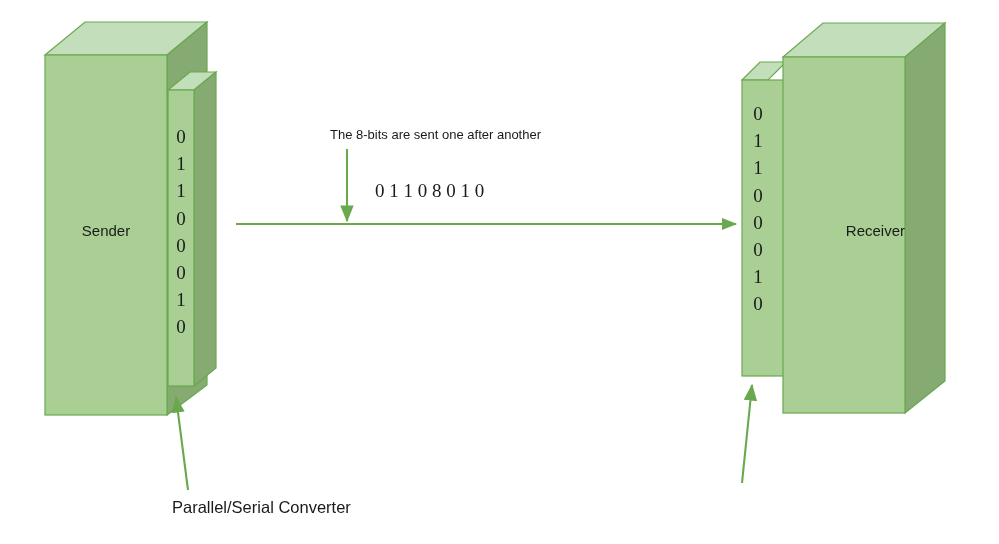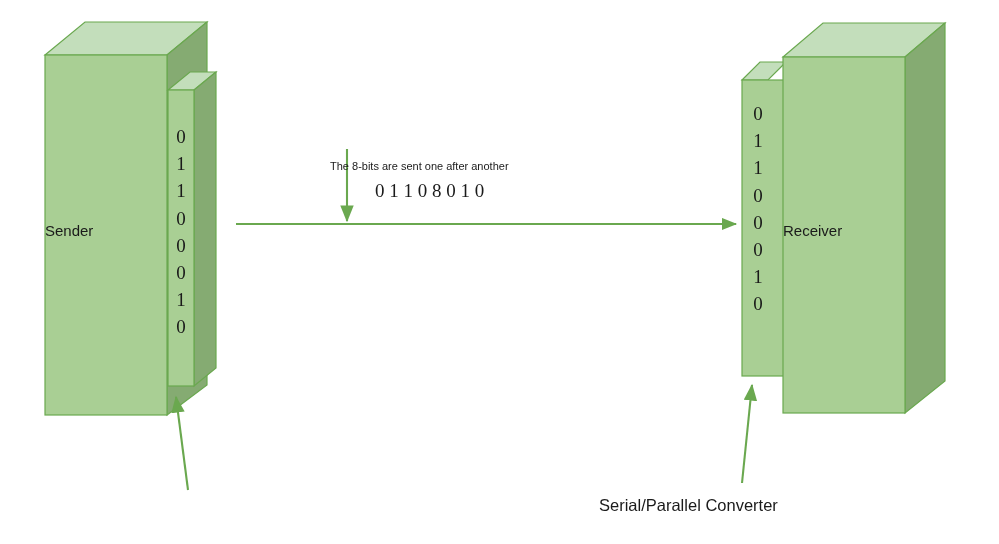--- a/index.html
+++ b/index.html
@@ -13,21 +13,21 @@
   svg.layer{position:absolute;left:0;top:0;width:999px;height:544px;}
 
   .lbl{
     position:absolute;
     color:#1a1a1a;
     font-family:"Liberation Sans", sans-serif;
     white-space:nowrap;
     -webkit-user-select:none;user-select:none;
   }
   .box-label{font-size:15px;}
-  .note{font-size:11px;margin-top:33px;}
+  .note{font-size:13px;}
   .bitstream{font-family:"Liberation Serif", serif;font-size:19px;letter-spacing:0px;}
   .bitcol{
     position:absolute;
     font-family:"Liberation Serif", serif;
     font-size:19px;
     color:#1a1a1a;
     text-align:center;
     line-height:27.2px;
     -webkit-user-select:none;user-select:none;
   }
@@ -75,23 +75,23 @@
 
     <line x1="236" y1="224" x2="736" y2="224" stroke="#6aa84f" stroke-width="1.9" marker-end="url(#arrowGreen)"></line>
 
     <line x1="347" y1="149" x2="347" y2="221" stroke="#6aa84f" stroke-width="2.1" marker-end="url(#arrowGreen)"></line>
 
     <line x1="188" y1="490" x2="176" y2="397" stroke="#6aa84f" stroke-width="2.1" marker-end="url(#arrowGreen)"></line>
 
     <line x1="742" y1="483" x2="752" y2="385" stroke="#6aa84f" stroke-width="2.1" marker-end="url(#arrowGreen)"></line>
   </svg>
 
-  <div class="lbl box-label" style="left:45px;top:222px;width:122px;text-align:left;">Sender</div>
+  <div class="lbl box-label" style="left:45px;top:222px;width:122px;text-align:center;">Sender</div>
 
-  <div class="lbl box-label" style="left:783px;top:222px;width:122px;text-align:left;">Receiver</div>
+  <div class="lbl box-label" style="left:783px;top:222px;width:122px;text-align:right;">Receiver</div>
 
   <div class="bitcol" style="left:168px;top:123px;width:26px;">
     <span>0</span>
     <span>1</span>
     <span>1</span>
     <span>0</span>
     <span>0</span>
     <span>0</span>
     <span>1</span>
     <span>0</span>
@@ -106,16 +106,16 @@
     <span>0</span>
     <span>1</span>
     <span>0</span>
   </div>
 
   <div class="lbl note" style="left:330px;top:127px;">The 8-bits are sent one after another</div>
 
   <div class="lbl bitstream" style="left:375px;top:180px;">0  1  1  0  8  0  1  0</div>
 
 
+  <div class="lbl conv-label" style="left:172px;top:498px;">Parallel/Serial Converter</div>
 
-  <div class="lbl conv-label" style="left:599px;top:496px;">Serial/Parallel Converter</div>
 
 </div>
 
 </body></html>

